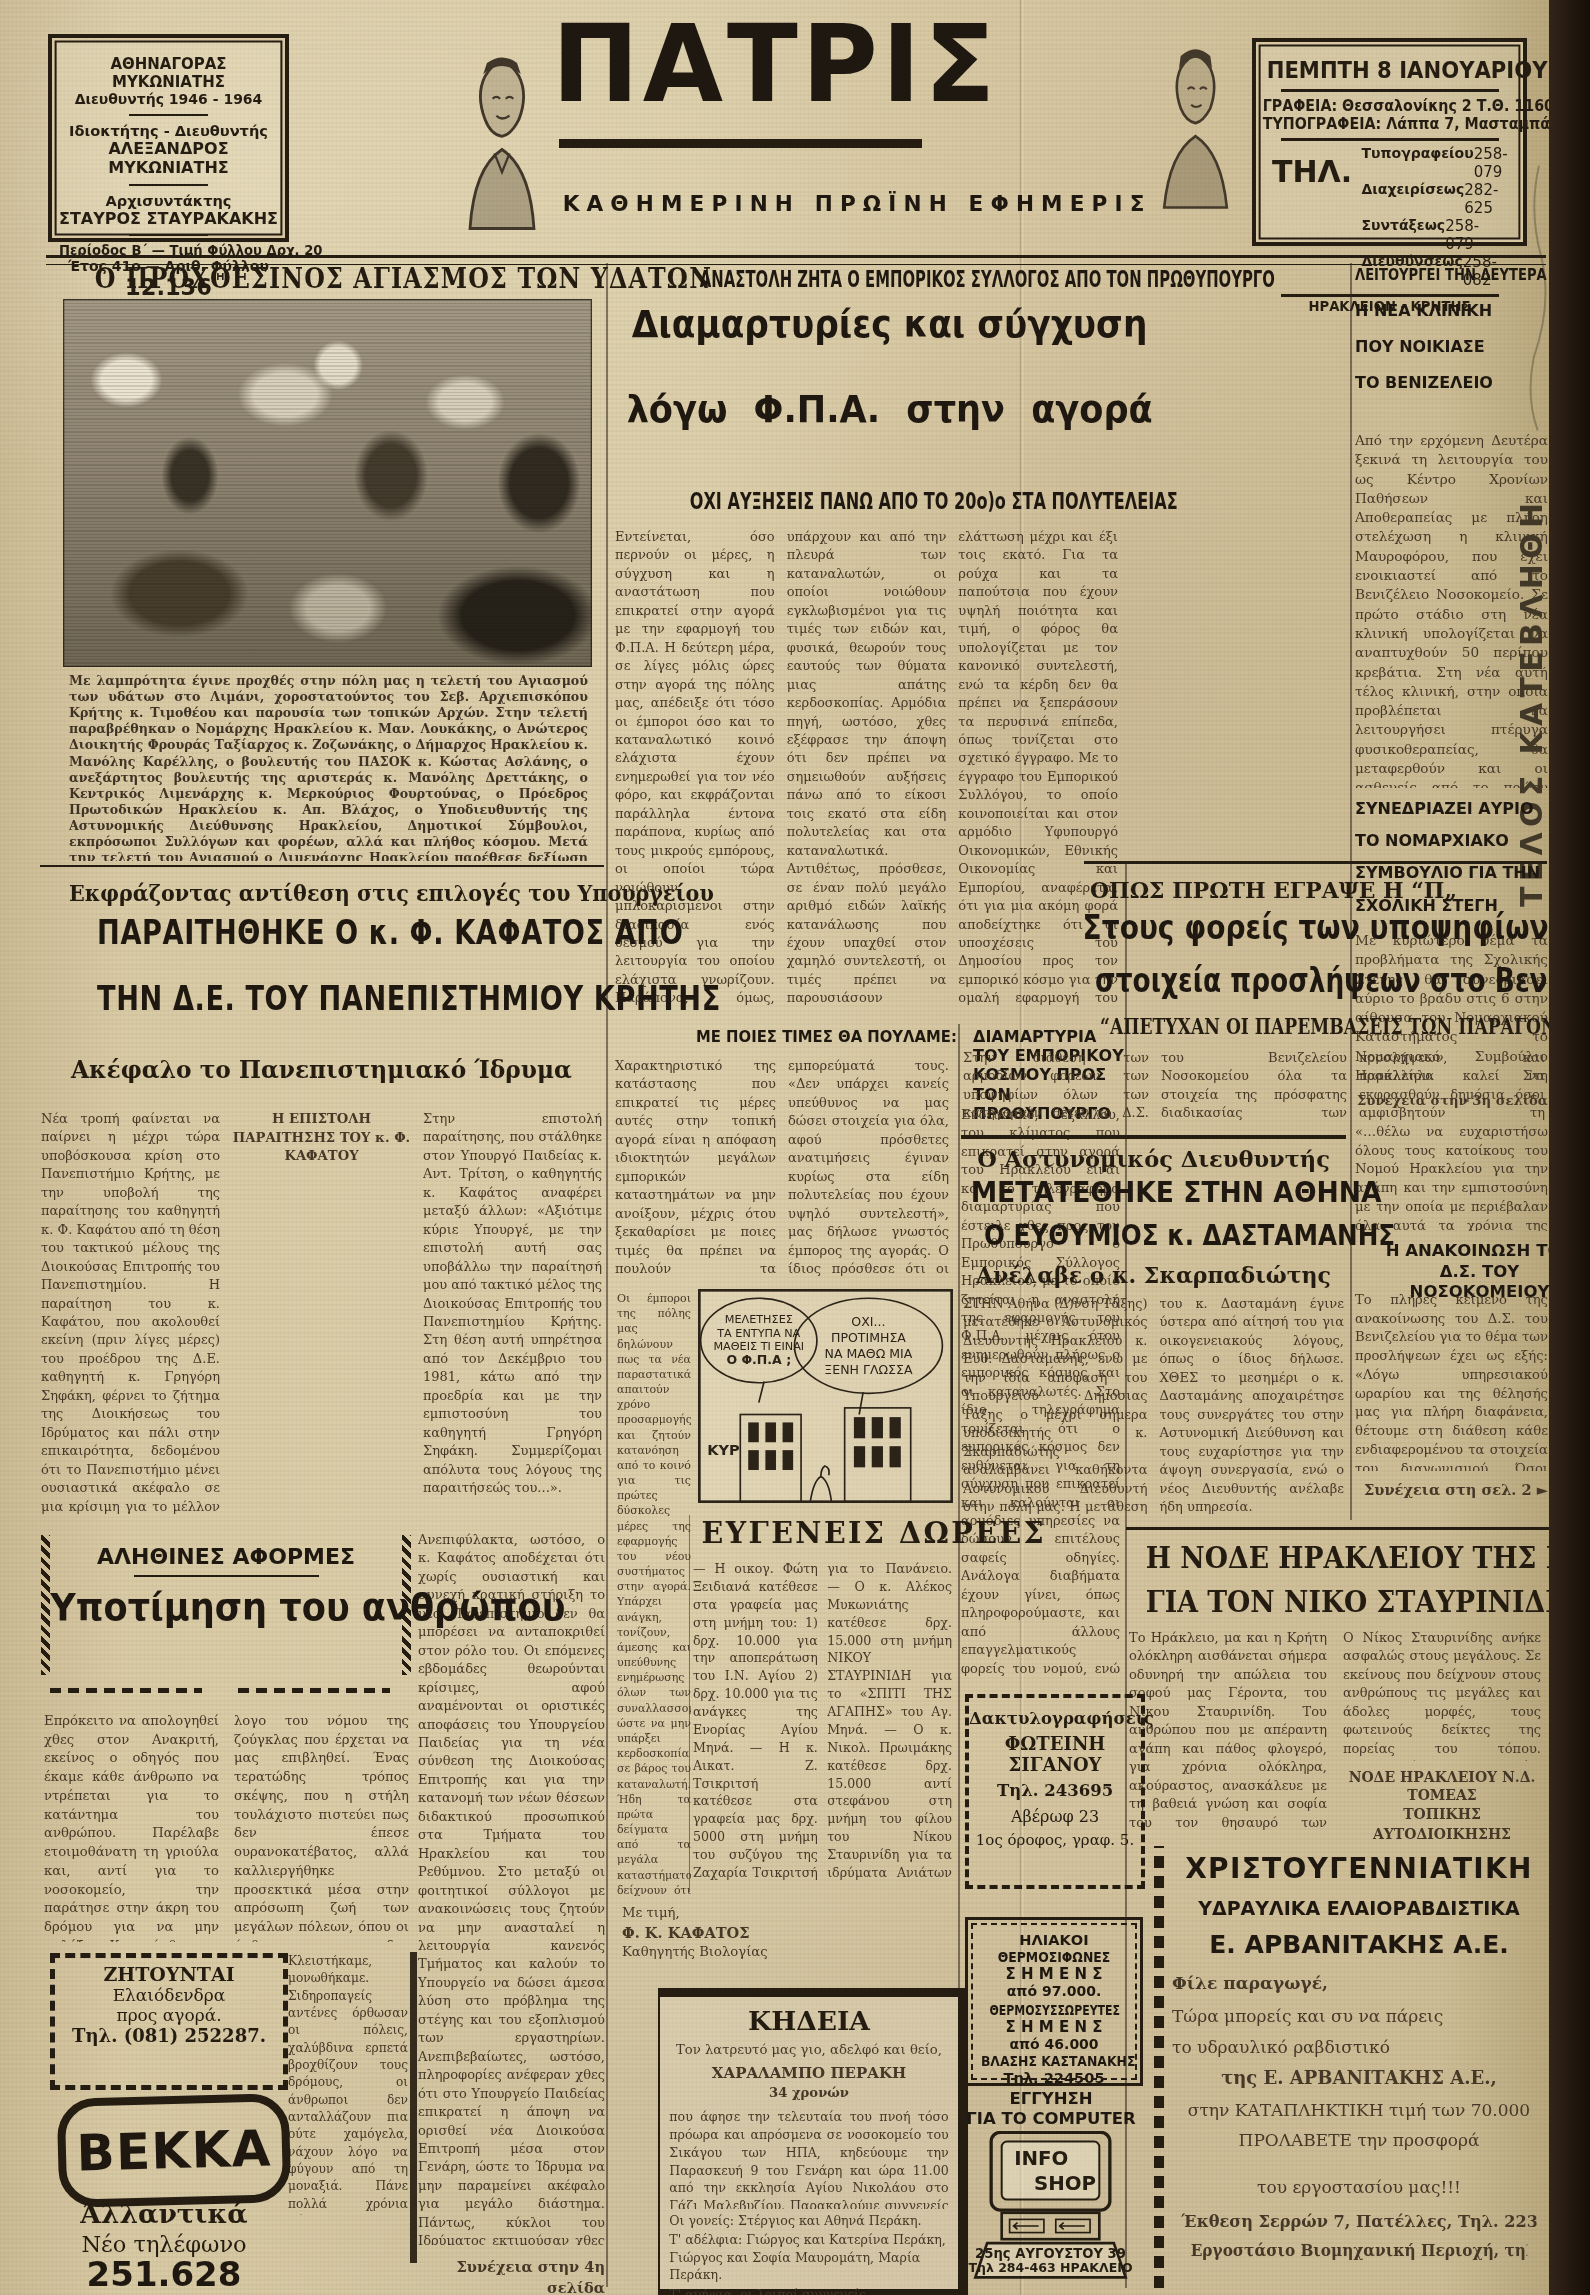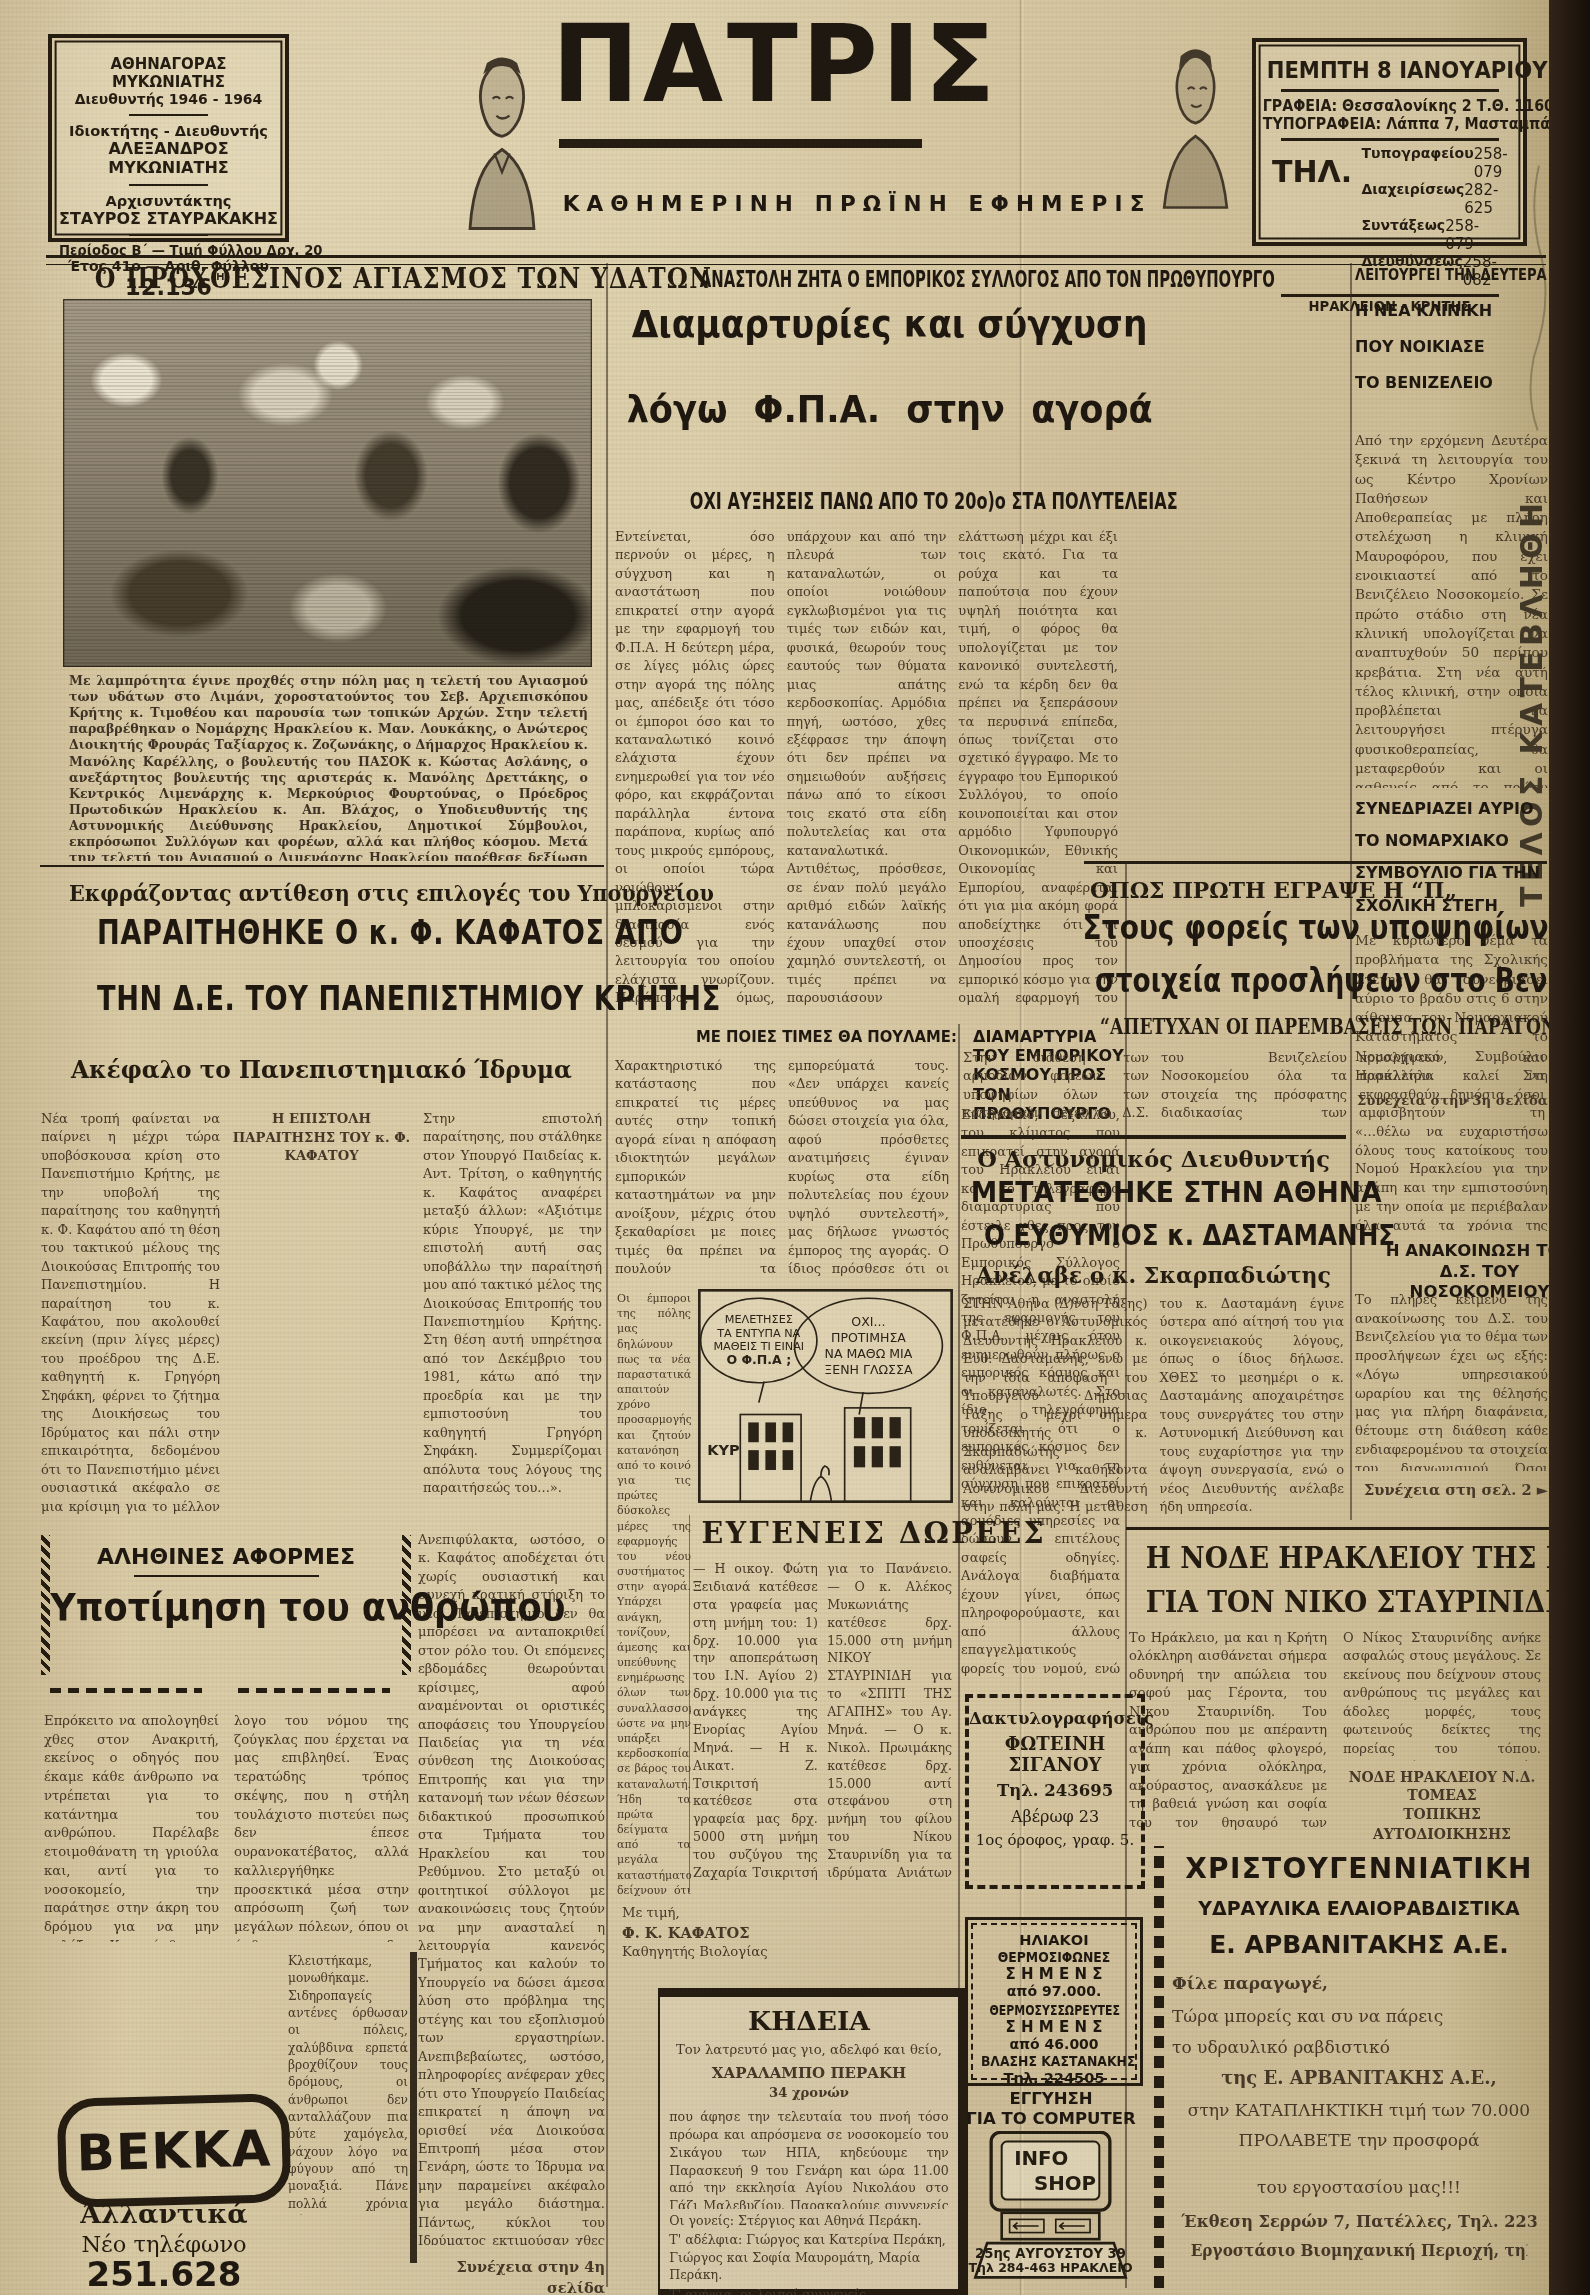--- a/index.html
+++ b/index.html
@@ -230,20 +230,26 @@
     <div class="c hd b" style="margin-top:9.3px;font-size:22px">ΑΛΗΘΙΝΕΣ ΑΦΟΡΜΕΣ</div>
     <div style="width:185px;height:2.6px;background:var(--ink);margin:5.3px auto 9.3px"></div>
     <div class="c hd fit" style="--sx:.95;font-size:37px;font-weight:900">Υποτίμηση του ανθρώπου</div>
   </div>
   <div class="abs dash" style="left:50px;top:1688px;width:152px;height:4.6px"></div>
   <div class="abs dash" style="left:238px;top:1688px;width:152px;height:4.6px"></div>
   <div class="abs j bt" style="left:44px;top:1712px;width:175px;height:230px;font-size:13.2px">Επρόκειτο να απολογηθεί χθες στον Ανακριτή, εκείνος ο οδηγός που έκαμε κάθε άνθρωπο να ντρέπεται για το κατάντημα του ανθρώπου. Παρέλαβε ετοιμοθάνατη τη γριούλα και, αντί για το νοσοκομείο, την παράτησε στην άκρη του δρόμου για να μην μπλέξει. Κι ο άνθρωπος χάθηκε μέσα στο πλήθος, ώσπου τον βρήκε η Δικαιοσύνη. Τι απέγινε η σκιά;</div>
   <div class="abs j bt" style="left:234px;top:1712px;width:175px;height:230px;font-size:13.2px">λογο του νόμου της ζούγκλας που έρχεται να μας επιβληθεί. Ένας τερατώδης τρόπος σκέψης, που η στήλη τουλάχιστο πιστεύει πως δεν έπεσε ουρανοκατέβατος, αλλά καλλιεργήθηκε προσεκτικά μέσα στην απρόσωπη ζωή των μεγάλων πόλεων, όπου οι άνθρωποι δεν ανταλλάζουν ούτε καλημέρα και μετρούν τα πάντα με το συμφέρον.</div>
   <div class="abs j bt" style="left:288px;top:1953px;width:120px;height:262px;font-size:12.2px">Κλειστήκαμε, μονωθήκαμε. Σιδηροπαγείς αντένες όρθωσαν οι πόλεις, χαλύβδινα ερπετά βροχθίζουν τους δρόμους, οι άνθρωποι δεν ανταλλάζουν πια ούτε χαμόγελα, νάχουν λόγο να φύγουν από τη μοναξιά. Πάνε πολλά χρόνια τώρα.</div>
 
+  <div class="abs" style="left:50px;top:1953px;width:228px;height:127px;border:5.3px dashed var(--ink)">
+    <div class="c shd b" style="margin-top:5.3px;font-size:19px">ΖΗΤΟΥΝΤΑΙ</div>
+    <div class="c shd" style="font-size:17px">Ελαιόδενδρα</div>
+    <div class="c shd" style="font-size:17px">προς αγορά.</div>
+    <div class="c shd b" style="font-size:18px">Τηλ. (081) 252287.</div>
+  </div>
 
   <div class="abs" style="left:58px;top:2096px;width:216px;height:93px;border:8.6px solid var(--ink);border-radius:38px;transform:rotate(-1.5deg);display:flex;align-items:center;justify-content:center">
     <span class="hd" style="font-size:50px;font-weight:900;letter-spacing:1.3px">ΒΕΚΚΑ</span>
   </div>
   <div class="abs c shd b" style="left:50px;top:2198px;width:228px;font-size:26.5px">Ἀλλαντικά</div>
   <div class="abs c shd" style="left:50px;top:2231px;width:228px;font-size:22.5px">Νέο τηλέφωνο</div>
   <div class="abs c hd b" style="left:50px;top:2254px;width:228px;font-size:34px">251.628</div>
 
   <div class="abs" style="left:1355px;top:265px;width:193px">
     <div class="hd b fit" style="--sx:.82;transform-origin:left center;font-size:16px;margin-bottom:17px">ΛΕΙΤΟΥΡΓΕΙ ΤΗΝ ΔΕΥΤΕΡΑ</div>

